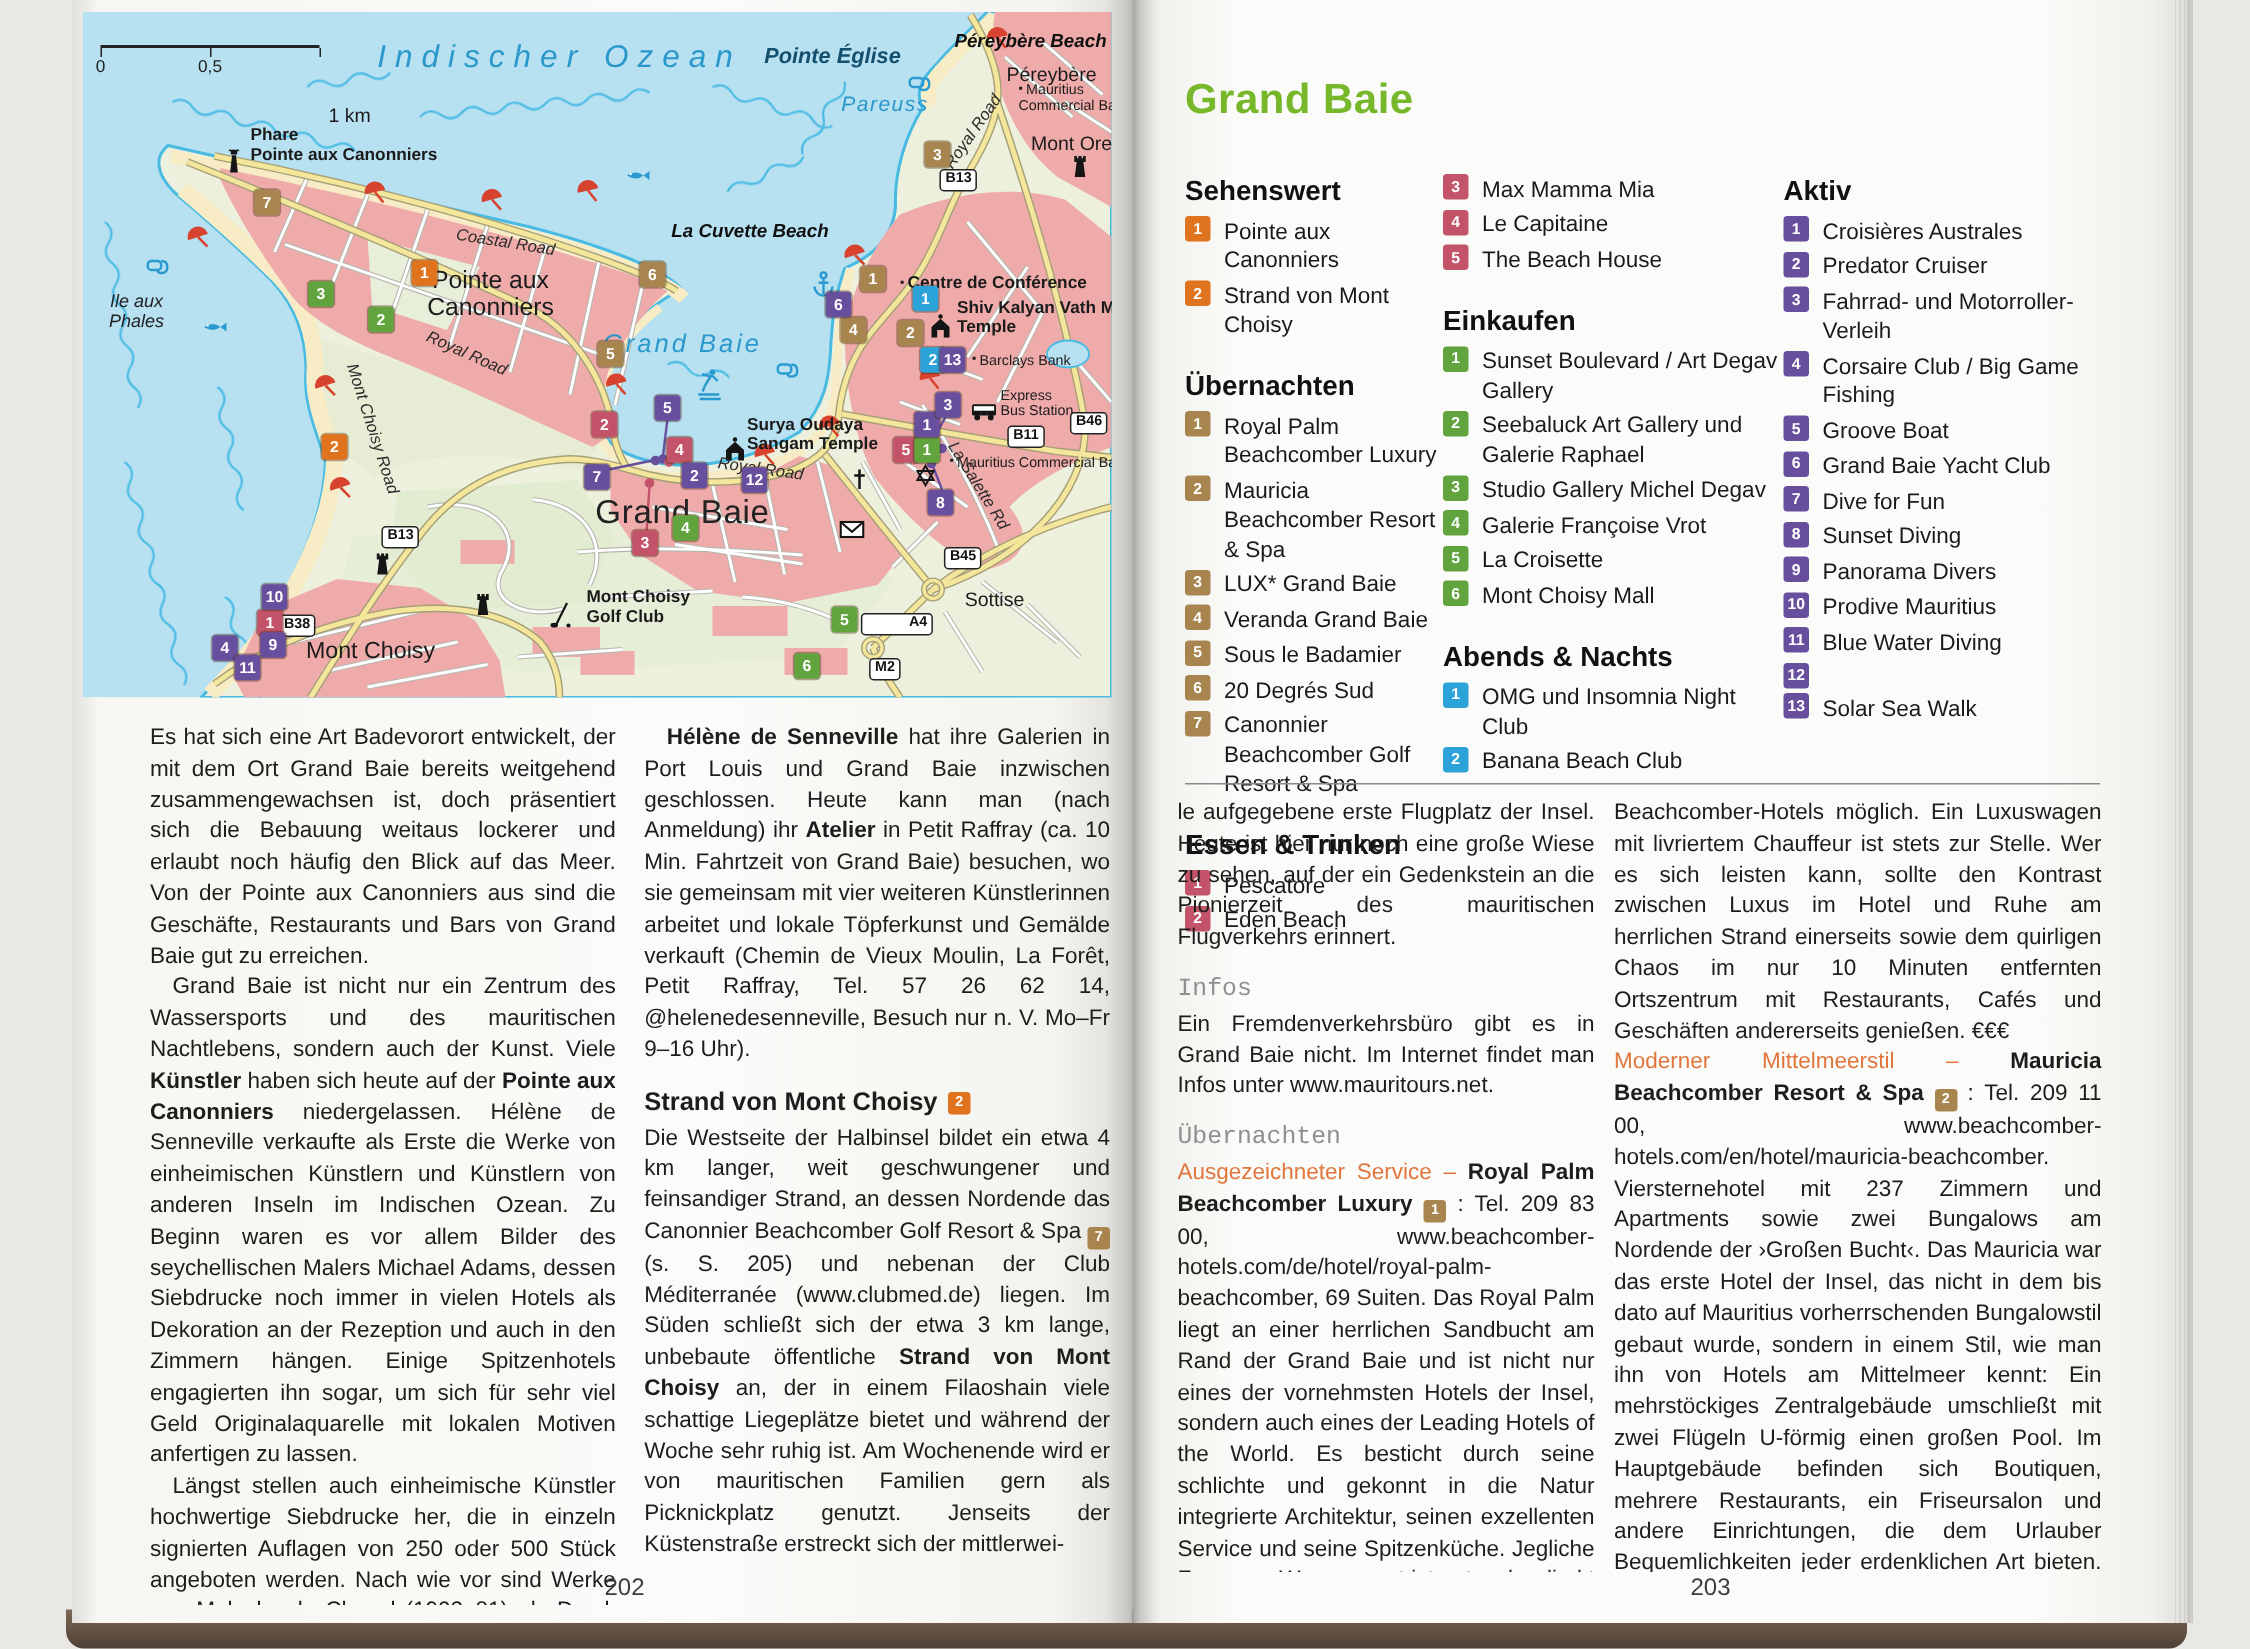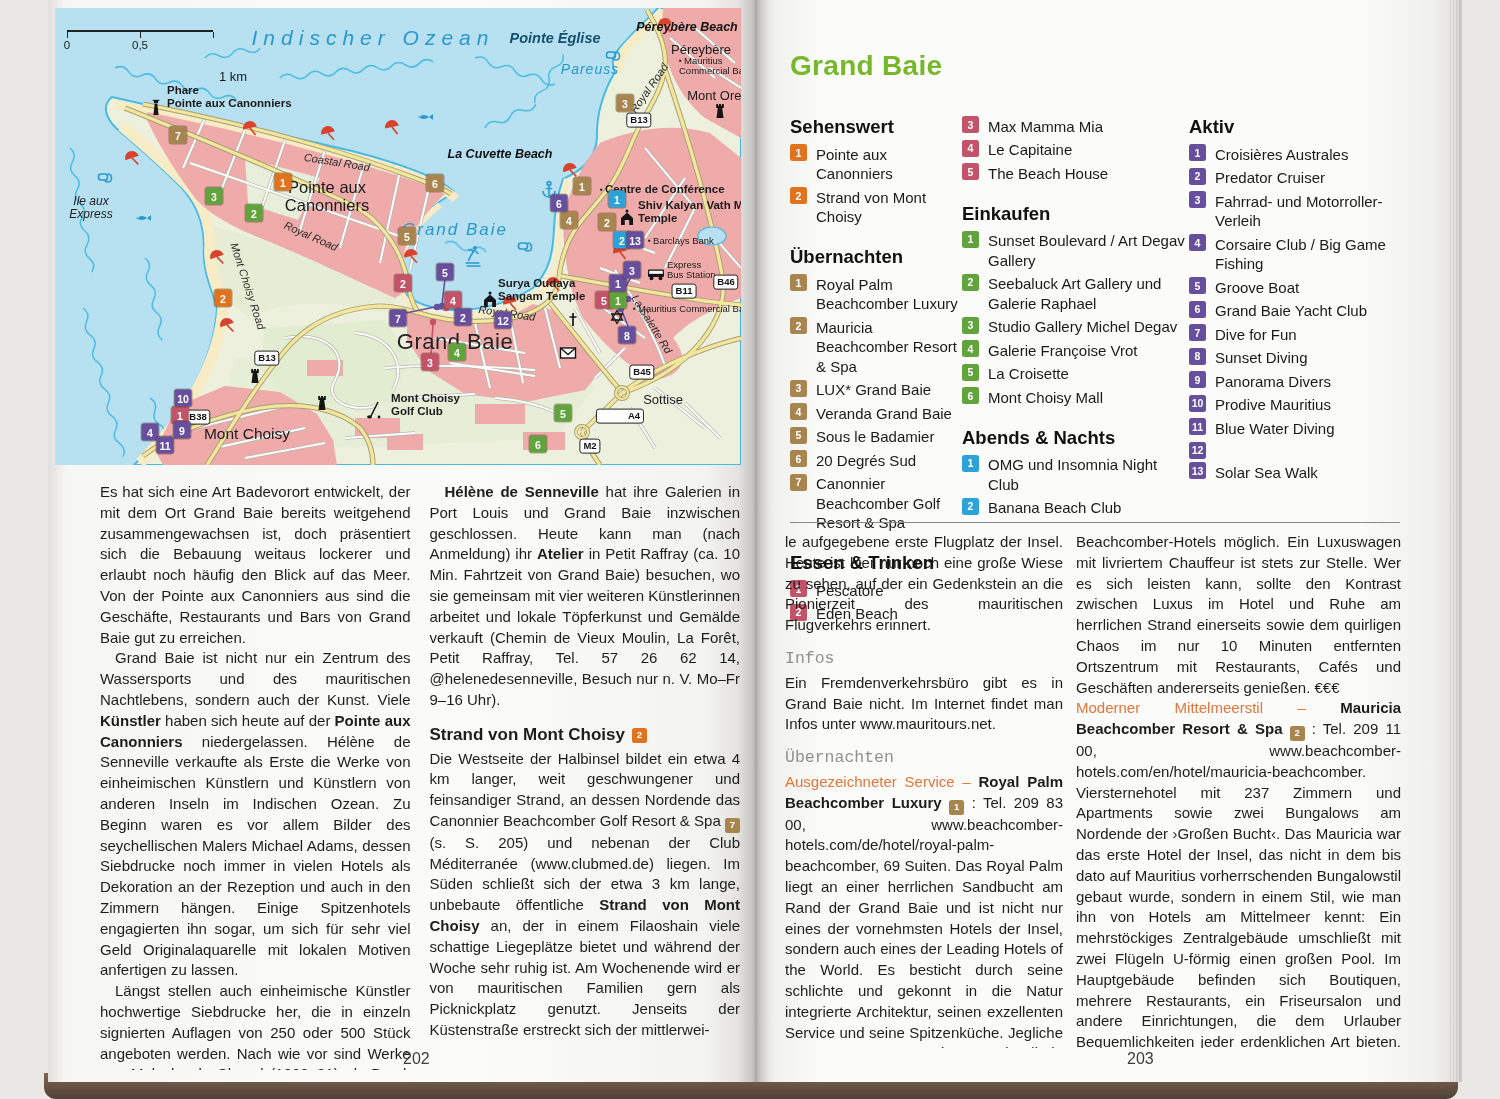--- a/index.html
+++ b/index.html
@@ -318,21 +318,21 @@
           <div class="ml sea-dark" style="left: 500px; top: 31px;">Pointe Église</div>
           <div class="ml sea" style="left: 535px; top: 62px;">Pareuss</div>
           <div class="ml beach" style="left: 632px; top: 20px;">Péreybère Beach</div>
           <div class="ml town-sm" style="left: 646px; top: 42px;">Péreybère</div>
           <div class="ml tiny sq anchor-l" style="left: 624px; top: 58px;">Mauritius
 Commercial Bank</div>
           <div class="ml town-sm" style="left: 622px; top: 88px; margin-left: 41px;">Mont Oreb</div>
           <div class="ml poi-b anchor-l" style="left: 112px; top: 89px;">Phare
 Pointe aux Canonniers</div>
           <div class="ml island" style="left: 36px; top: 200px;">Ile aux
-Express</div>
+Phales</div>
           <div class="ml road" style="left: 282px; top: 154px; transform: translate(-50%, -50%) rotate(9deg);">Coastal Road</div>
           <div class="ml town-lg" style="left: 272px; top: 188px;">Pointe aux
 Canonniers</div>
           <div class="ml road" style="left: 256px; top: 228px; transform: translate(-50%, -50%) rotate(24deg);">Royal Road</div>
           <div class="ml road" style="left: 594px; top: 80px; transform: translate(-50%, -50%) rotate(-55deg);">Royal Road</div>
           <div class="ml poi-b anchor-l" style="left: 443px; top: 282px;">Surya Oudaya
 Sangam Temple</div>
           <div class="ml road" style="left: 452px; top: 305px; transform: translate(-50%, -50%) rotate(8deg);">Royal Road</div>
           <div class="ml bay" style="left: 400px; top: 222px;">Grand Baie</div>
           <div class="ml beach" style="left: 445px; top: 147px;">La Cuvette Beach</div>
@@ -348,21 +348,21 @@
           <div class="ml town-xl" style="left: 400px; top: 334px;">Grand Baie</div>
           <div class="ml town-md" style="left: 192px; top: 426px;">Mont Choisy</div>
           <div class="ml poi-b anchor-l" style="left: 336px; top: 397px;">Mont Choisy
 Golf Club</div>
           <div class="ml road" style="left: 193px; top: 278px; transform: translate(-50%, -50%) rotate(72deg);">Mont Choisy Road</div>
           <div class="ml shield" style="left: 584px; top: 112px;">B13</div>
           <div class="ml shield" style="left: 212px; top: 350px;">B13</div>
           <div class="ml shield" style="left: 629px; top: 283px;">B11</div>
           <div class="ml shield" style="left: 671px; top: 274px;">B46</div>
           <div class="ml shield" style="left: 587px; top: 364px;">B45</div>
-          <div class="ml shield" style="left: 565px; top: 408px; padding-left: 31px;">A4</div>
+          <div class="ml shield" style="left: 543px; top: 408px; padding-left: 31px;">A4</div>
           <div class="ml shield" style="left: 535px; top: 438px;">M2</div>
           <div class="ml shield" style="left: 143px; top: 409px;">B38</div>
         </div>
       <div id="map-markers">
           <div class="mk badge sight" style="left: 228px; top: 174px;">1</div>
           <div class="mk badge sight" style="left: 168px; top: 290px;">2</div>
           <div class="mk badge hotel" style="left: 527px; top: 178px;">1</div>
           <div class="mk badge hotel" style="left: 552px; top: 214px;">2</div>
           <div class="mk badge hotel" style="left: 570px; top: 95px;">3</div>
           <div class="mk badge hotel" style="left: 514px; top: 212px;">4</div>

